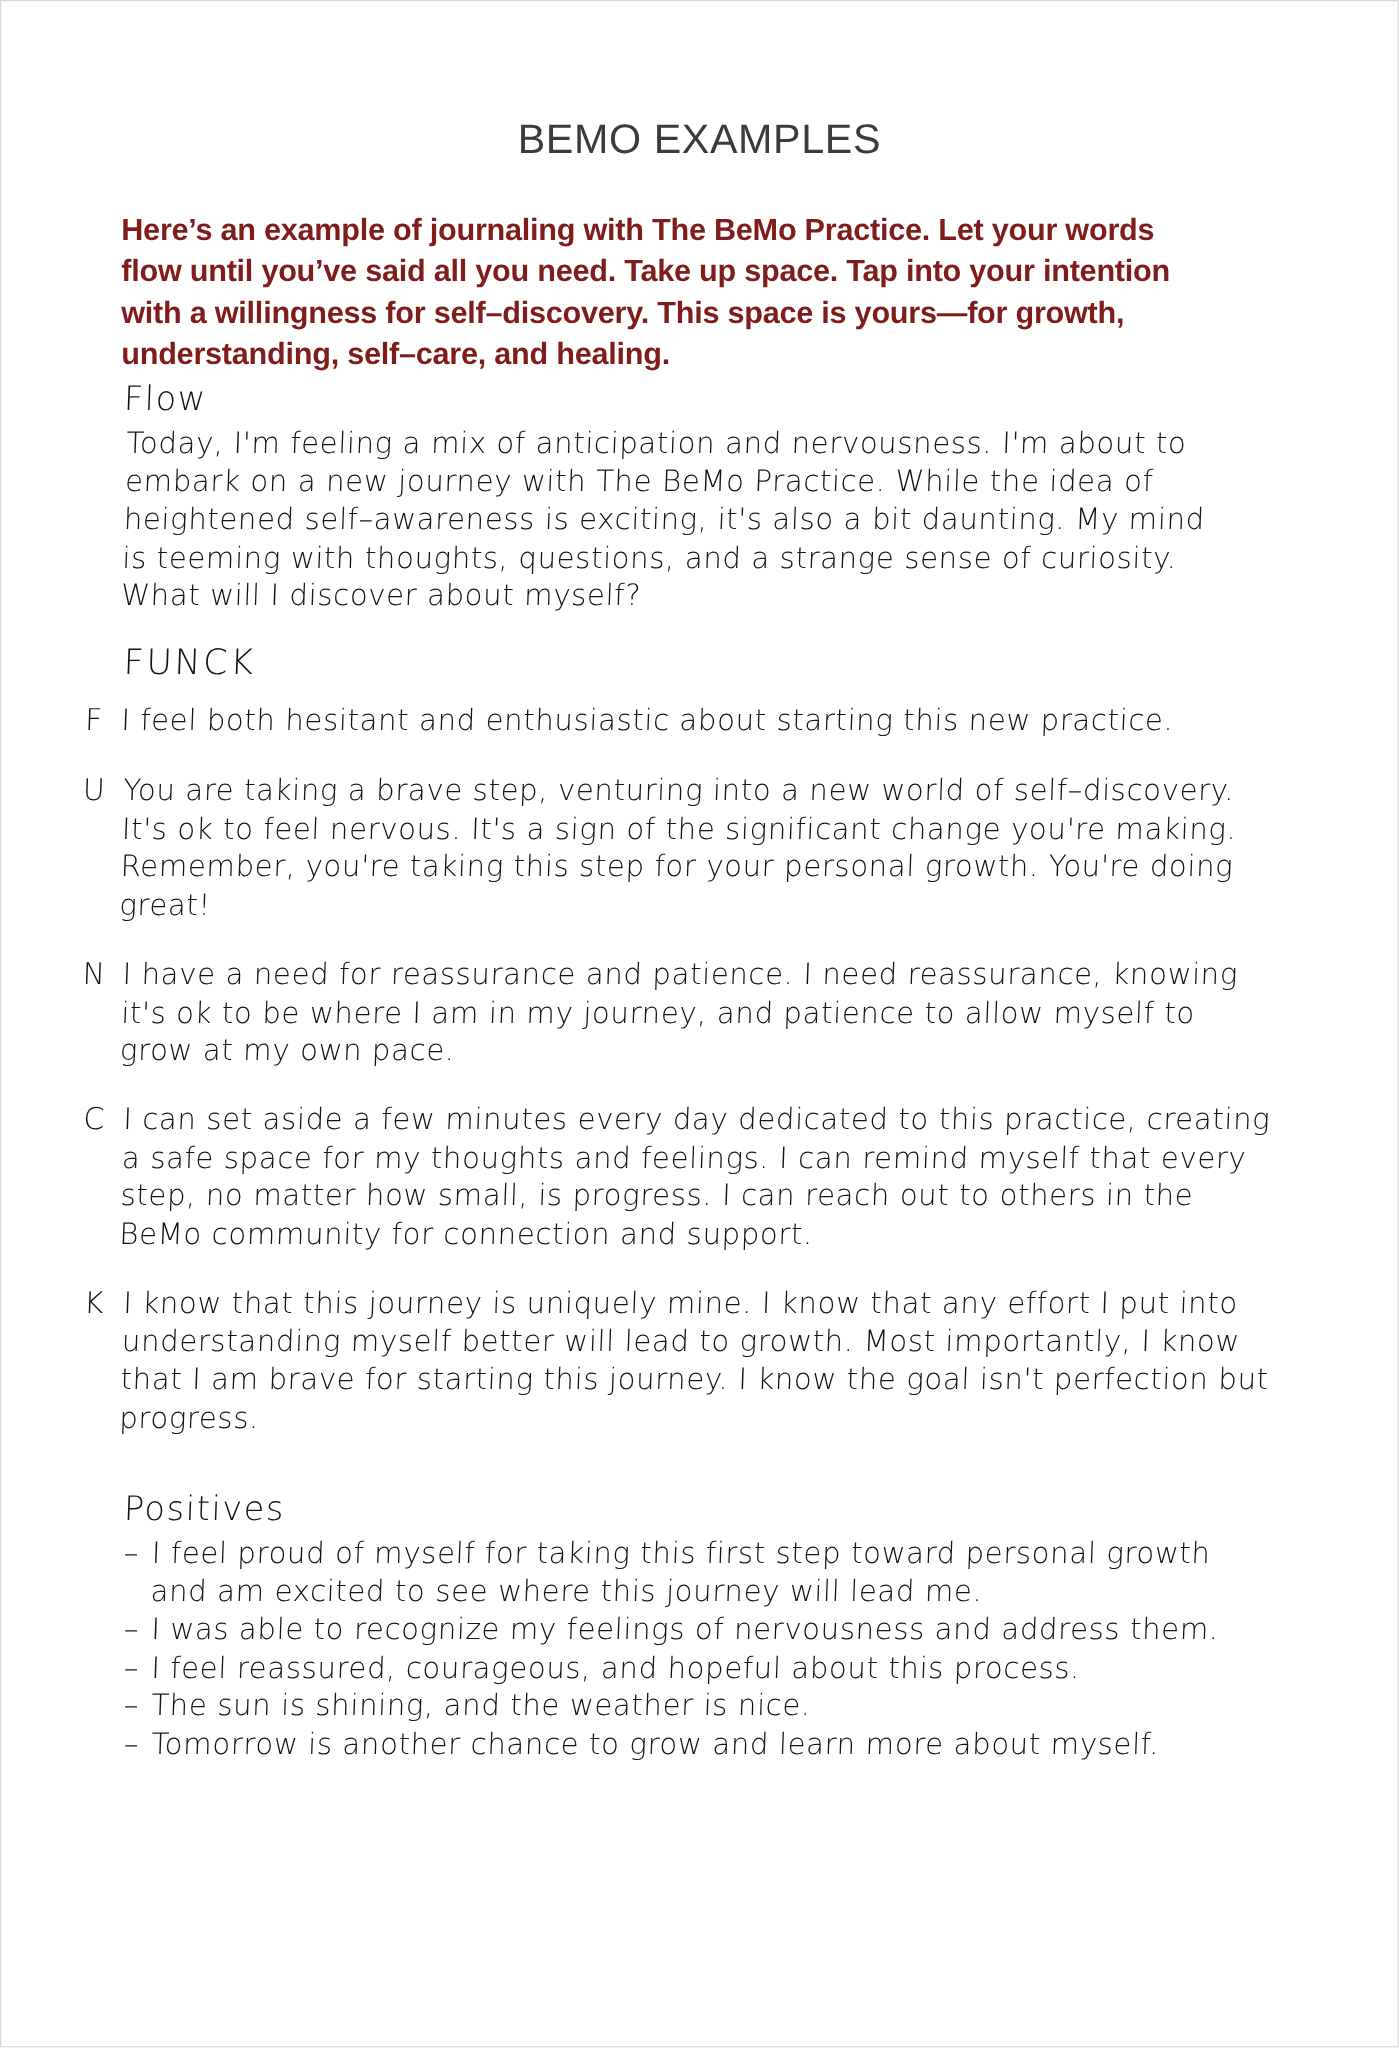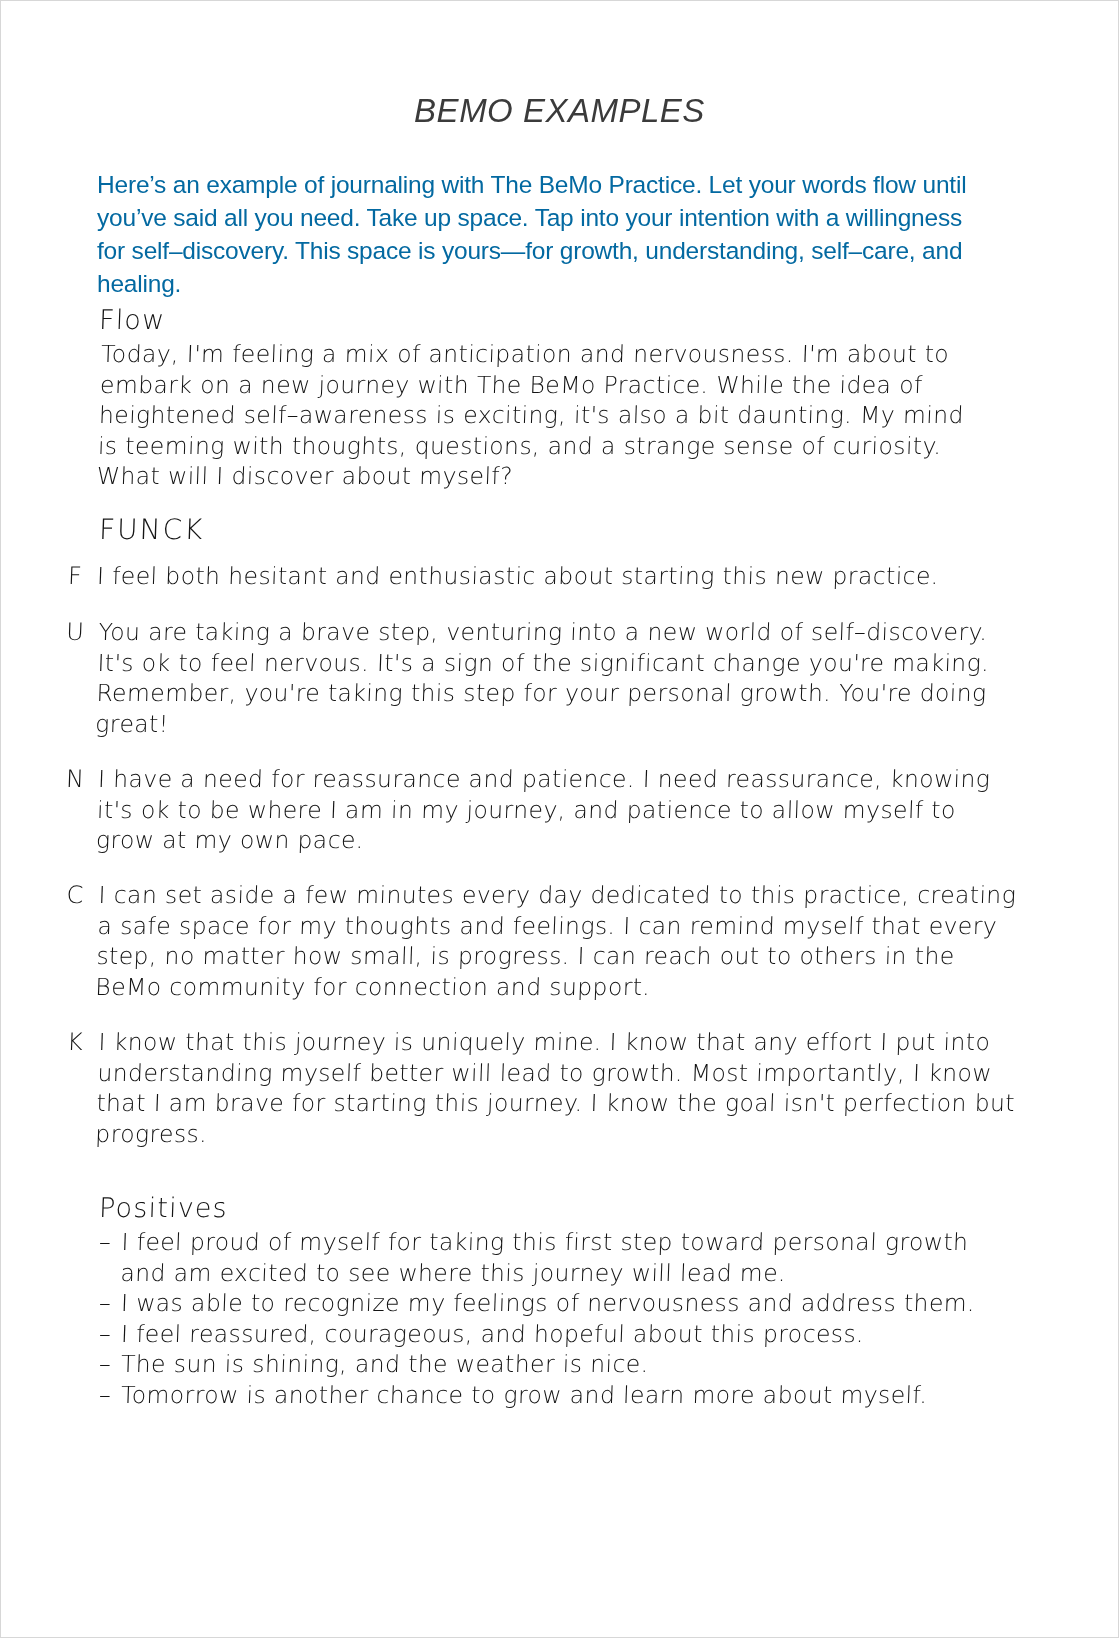--- a/index.html
+++ b/index.html
@@ -22,35 +22,34 @@
   .doc-title {
     text-align: center;
     font-family: "Liberation Sans", sans-serif;
     font-weight: 300;
     font-size: 33px;
     letter-spacing: 0.5px;
     color: #3b3b3b;
     margin: 0;
     padding-top: 92px;
     line-height: 1.1;
-    font-style: italic;
     -webkit-font-smoothing: antialiased;
   }
 
   
   .intro {
     position: absolute;
     left: 96px;
     top: 152px;
     width: 872px;
     font-family: "Liberation Sans", sans-serif;
-    font-weight: 400;
+    font-weight: 700;
     font-size: 24.5px;
     line-height: 33px;
-    color: #0369a1;
+    color: #7f1d1d;
     letter-spacing: -0.2px;
     margin-top: 15px;
   }
 
   
   .hand {
     position: absolute;
     left: 0;
     top: 290px;
     width: 1119px;

